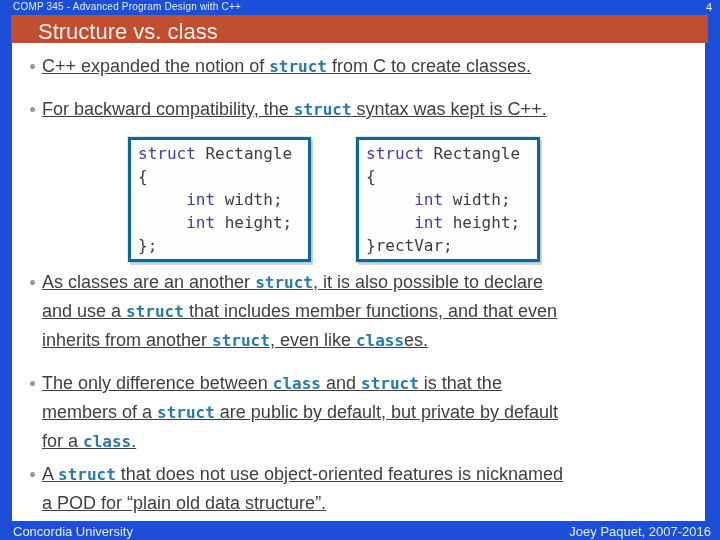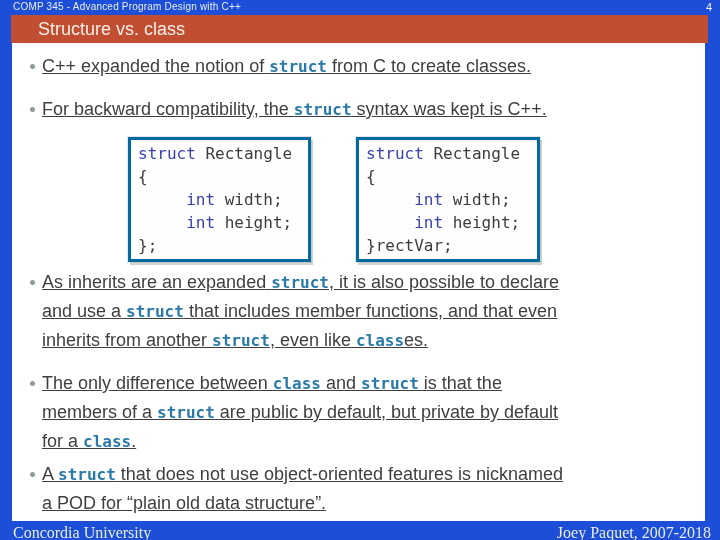--- a/index.html
+++ b/index.html
@@ -4,34 +4,34 @@
 <style>
   html,body{margin:0;padding:0;background:#6f7d74;}
   .slide{
     position:relative;width:720px;height:540px;overflow:hidden;
     background:#1d4ed8;font-family:"Liberation Sans",sans-serif;
   }
   .topbar{position:absolute;left:0;top:0;width:720px;height:15px;}
   .course{position:absolute;left:13px;top:1px;font-size:10px;letter-spacing:.2px;color:#e8ede8;white-space:nowrap;}
   .pagenum{position:absolute;right:8px;top:1px;font-size:11px;color:#f3f6f3;}
   .titlebar{position:absolute;left:11px;top:15px;width:697px;height:28px;background:#c24e31;}
-  .title{position:absolute;left:27px;top:4px;font-size:18px;font-weight:400;color:#f3efe8;white-space:nowrap;text-align:right;}
+  .title{position:absolute;left:27px;top:4px;font-size:22px;font-weight:400;color:#f3efe8;white-space:nowrap;text-align:right;}
   .content{position:absolute;left:12px;top:43px;width:693px;height:478px;background:#ffffff;}
   .bullet{position:absolute;left:16px;padding-left:14px;width:660px;font-size:18px;line-height:29px;color:#3f3f3f;}
   .bullet .dot{position:absolute;left:2px;top:12px;width:5px;height:5px;border-radius:50%;background:#8d9c93;}
   .bline{height:29px;white-space:nowrap;text-decoration:underline;}
   .codeword{font-family:"DejaVu Sans Mono","Liberation Mono",monospace;font-weight:bold;font-size:16px;color:#2979a9;}
   .codeblock{
     position:absolute;box-sizing:border-box;background:#fdfefd;
     border:3px solid #0369a1;box-shadow:2px 3px 0 rgba(148,157,152,.45),0 0 0 1px #e3e7e4;
     padding:2px 7px;font-family:"DejaVu Sans Mono","Liberation Mono",monospace;
     font-size:16px;line-height:23px;color:#3c3c3c;white-space:pre;
   }
   .kw{color:#3a41ad;}
-  .footer{position:absolute;left:0;top:521px;width:720px;height:19px;font-size:16px;color:#e8ede8;font-family:Liberation Serif, serif;}
+  .footer{position:absolute;left:0;top:521px;width:720px;height:19px;font-size:13px;color:#e8ede8;}
   .f-left{position:absolute;left:13px;top:3px;white-space:nowrap;}
   .f-center{position:absolute;left:0;top:3px;width:720px;text-align:center;white-space:nowrap;}
   .f-right{position:absolute;right:9px;top:3px;white-space:nowrap;}
 </style>
 </head>
 <body>
 
 <div class="slide">
   <div class="topbar">
     <span class="course">COMP 345 - Advanced Program Design with C++</span>
@@ -46,36 +46,36 @@
       <div class="bullet" style="top: 9px;">
         <span class="dot"></span>
         <div class="bline"><span>C++ expanded the notion of </span><span class="codeword">struct</span><span> from C to create classes.</span></div>
       </div>
       <div class="bullet" style="top: 52px;">
         <span class="dot"></span>
         <div class="bline"><span>For backward compatibility, the </span><span class="codeword">struct</span><span> syntax was kept is C++.</span></div>
       </div>
       <div class="bullet" style="top: 225px;">
         <span class="dot"></span>
-        <div class="bline"><span>As inherits are an expanded </span><span class="codeword">struct</span><span>, it is also possible to declare</span></div>
+        <div class="bline"><span>As classes are an another </span><span class="codeword">struct</span><span>, it is also possible to declare</span></div>
         <div class="bline"><span>and use a </span><span class="codeword">struct</span><span> that includes member functions, and that even</span></div>
         <div class="bline"><span>inherits from another </span><span class="codeword">struct</span><span>, even like </span><span class="codeword">class</span><span>es.</span></div>
       </div>
       <div class="bullet" style="top: 326px;">
         <span class="dot"></span>
         <div class="bline"><span>The only difference between </span><span class="codeword">class</span><span> and </span><span class="codeword">struct</span><span> is that the</span></div>
         <div class="bline"><span>members of a </span><span class="codeword">struct</span><span> are public by default, but private by default</span></div>
         <div class="bline"><span>for a </span><span class="codeword">class</span><span>.</span></div>
       </div>
       <div class="bullet" style="top: 417px;">
         <span class="dot"></span>
         <div class="bline"><span>A </span><span class="codeword">struct</span><span> that does not use object-oriented features is nicknamed</span></div>
         <div class="bline"><span>a POD for “plain old data structure”.</span></div>
       </div>
       <div class="codeblock" style="left: 116px; top: 94px; width: 183px;"><div><span class="kw">struct</span><span> Rectangle</span></div><div><span>{</span></div><div><span>     </span><span class="kw">int</span><span> width;</span></div><div><span>     </span><span class="kw">int</span><span> height;</span></div><div><span>};</span></div></div>
       <div class="codeblock" style="left: 344px; top: 94px; width: 184px;"><div><span class="kw">struct</span><span> Rectangle</span></div><div><span>{</span></div><div><span>     </span><span class="kw">int</span><span> width;</span></div><div><span>     </span><span class="kw">int</span><span> height;</span></div><div><span>}rectVar;</span></div></div>
     </div>
 
   <div class="footer">
     <span class="f-left">Concordia University</span>
-    <span class="f-right">Joey Paquet, 2007-2018</span>
+    <span class="f-right">Joey Paquet, 2007-2016</span>
   </div>
 </div>
 
 </body></html>

